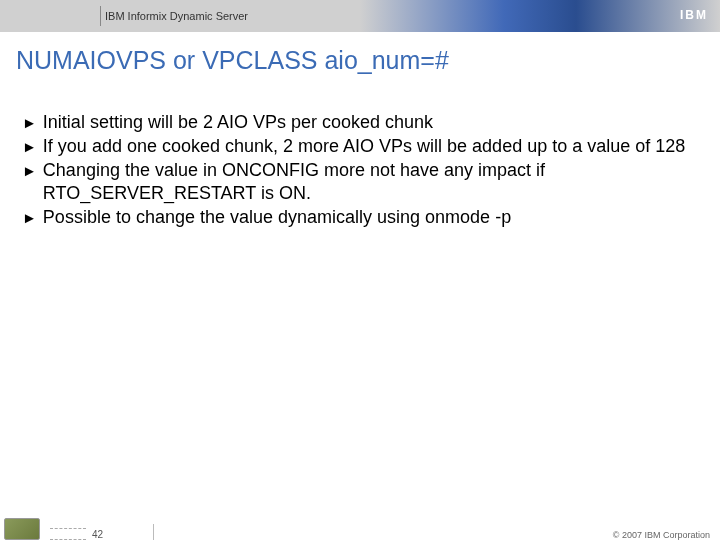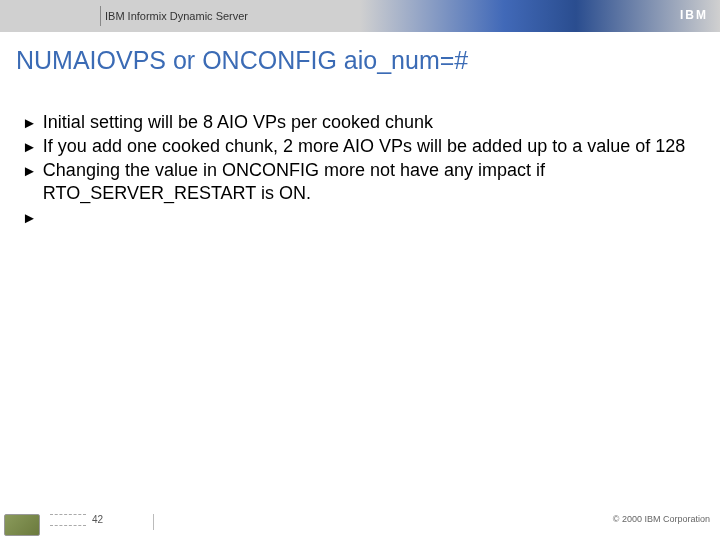--- a/index.html
+++ b/index.html
@@ -68,21 +68,21 @@
     color: #000;
     line-height: 23px;
   }
   .footer {
     position: absolute;
     bottom: 0;
     left: 0;
     right: 0;
     height: 26px;
     display: flex;
-    align-items: flex-start;
+    align-items: flex-end;
   }
   .footer-chip {
     width: 36px;
     height: 22px;
     margin-left: 4px;
     background: linear-gradient(135deg, #8a9a5b 0%, #6b7a3d 100%);
     border: 1px solid #999;
     border-radius: 2px;
   }
   .footer-handle {
@@ -112,39 +112,40 @@
 </style>
 </head>
 <body>
 
 <div class="header">
   <div class="header-divider"></div>
   <span class="header-title">IBM Informix Dynamic Server</span>
   <span class="ibm-logo">IBM</span>
 </div>
 
-<div class="slide-title">NUMAIOVPS  or ONCONFIG aio_num=#</div>
+<div class="slide-title">NUMAIOVPS  or VPCLASS aio_num=#</div>
 
 <div class="content">
   <div class="bullet-row">
     <span class="bullet">►</span>
-    <span class="bullet-text">Initial setting will be 8 AIO VPs per cooked chunk</span>
+    <span class="bullet-text">Initial setting will be 2 AIO VPs per cooked chunk</span>
   </div>
   <div class="bullet-row">
     <span class="bullet">►</span>
     <span class="bullet-text">If you add one cooked chunk, 2 more AIO VPs will be added up to a value of 128</span>
   </div>
   <div class="bullet-row">
     <span class="bullet">►</span>
     <span class="bullet-text">Changing the value in ONCONFIG more not have any impact if RTO_SERVER_RESTART is ON.</span>
   </div>
   <div class="bullet-row">
     <span class="bullet">►</span>
+    <span class="bullet-text">Possible to change the value dynamically using onmode -p</span>
   </div>
 </div>
 
 <div class="footer">
   <div class="footer-chip"></div>
   <div class="footer-handle"></div>
   <span class="page-num">42</span>
   <div class="footer-divider"></div>
-  <span class="copyright">© 2000 IBM Corporation</span>
+  <span class="copyright">© 2007 IBM Corporation</span>
 </div>
 
 </body></html>

